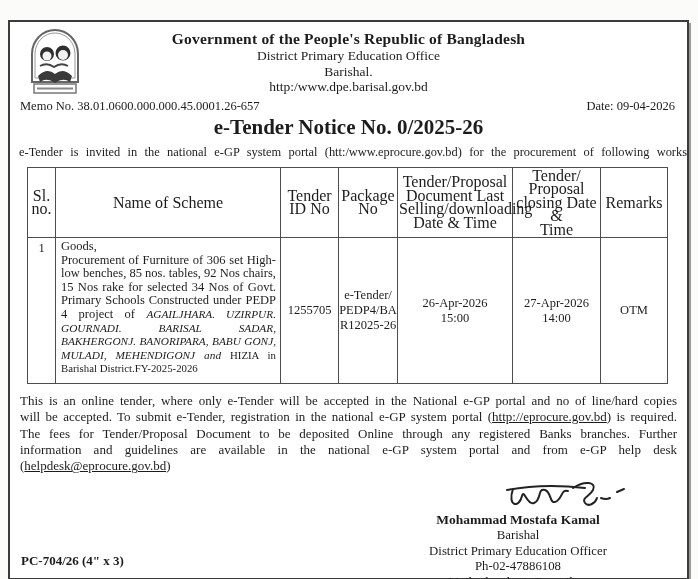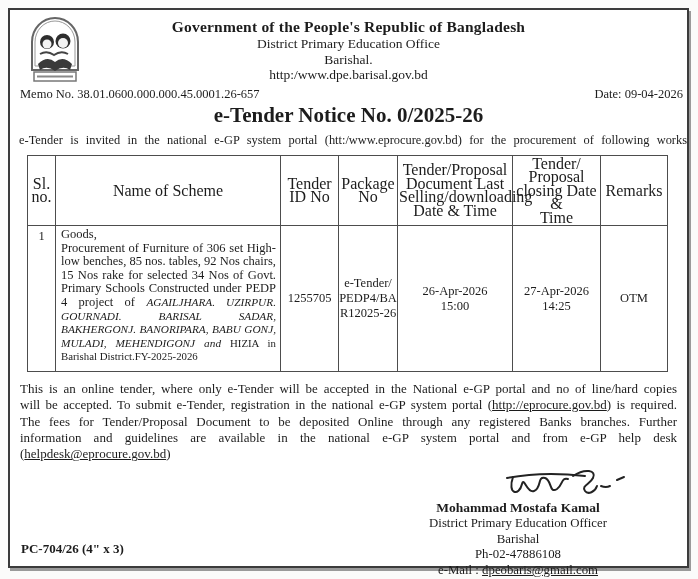--- a/index.html
+++ b/index.html
@@ -1,27 +1,27 @@
 <!DOCTYPE html>
 <html><head>
 <meta charset="utf-8">
 <style>
   * { margin:0; padding:0; box-sizing:border-box; }
   html,body { width:698px; height:579px; background:#fbfbfa; overflow:hidden;
     font-family:"Liberation Serif","DejaVu Serif",serif; color:#1c1c1c; }
-  .doc-frame { position:absolute; left:8px; top:8px; width:681px; height:560px;
+  .doc-frame { position:absolute; left:8px; top:20px; width:681px; height:560px;
     background:#ffffff; border:2px solid #3b3b3b; box-shadow:2px 3px 0 #9a9a9a; }
 
   
   .header { position:relative; text-align:center; padding-top:8px; }
   .logo { position:absolute; left:16px; top:6px; width:58px; height:72px; }
   .gov-line { font-size:15.5px; font-weight:bold; letter-spacing:.2px; }
   .office-line, .city-line, .site-line { font-size:13.5px; line-height:15.5px; }
 
-  .memo-row { display:flex; justify-content:space-between; padding:4px 4px 0 10px; font-size:12.5px; }
+  .memo-row { display:flex; justify-content:space-between; padding:4px 12px 0 10px; font-size:12.5px; }
 
   .notice-title { text-align:center; font-size:21px; font-weight:bold; margin-top:1px; }
 
   .intro { font-size:12.4px; padding:5px 0 0 9px; text-align:justify; text-align-last:justify; }
 
   
   table.tender { border-collapse:collapse; margin:7px 0 0 17px; width:640px; table-layout:fixed; }
   table.tender th, table.tender td { border:1px solid #4d4d4d; }
   table.tender th { font-weight:normal; font-size:16px; line-height:13.5px;
     white-space:pre-line; text-align:center; vertical-align:middle; height:52px; padding:1px; }
@@ -120,42 +120,42 @@
         <td class="scheme-cell">
           <span class="scheme-cat">Goods,</span><span>Procurement of Furniture of 306 set High-low benches, 85 nos. tables, 92 Nos chairs, 15 Nos rake for selected 34 Nos of Govt. Primary Schools Constructed under PEDP 4 project of </span><span class="scheme-loc">AGAILJHARA. UZIRPUR. GOURNADI. BARISAL SADAR, BAKHERGONJ. BANORIPARA, BABU GONJ, MULADI, MEHENDIGONJ and </span><span class="scheme-tail">HIZIA in Barishal District.FY-2025-2026</span>
         </td>
         <td class="center-cell">1255705</td>
         <td class="center-cell">e-Tender/
 PEDP4/BA
 R12025-26</td>
         <td class="center-cell">26-Apr-2026
 15:00</td>
         <td class="center-cell">27-Apr-2026
-14:25</td>
+14:00</td>
         <td class="center-cell">OTM</td>
       </tr>
     </tbody>
   </table>
 
   <p class="conditions"><span>This is an online tender, where only e-Tender will be accepted in the National e-GP portal and no of line/hard copies will be accepted. To submit e-Tender, registration in the national e-GP system portal (</span><span class="doc-link">http://eprocure.gov.bd</span><span>) is required. The fees for Tender/Proposal Document to be deposited Online through any registered Banks branches. Further information and guidelines are available in the national e-GP system portal and from e-GP help desk (</span><span class="doc-link">helpdesk@eprocure.gov.bd</span><span>)</span></p>
 
   <div class="sign-block">
     <div class="sign-scribble">
       <svg width="140" height="38" viewBox="0 0 140 38">
         <g fill="none" stroke="#222" stroke-width="2" stroke-linecap="round">
           <path d="M14 14 Q50 7 92 12"></path>
           <path d="M20 13 C14 30 26 33 29 20 C31 12 34 30 41 27 C49 24 44 12 52 14 C59 16 56 30 64 25 C70 21 68 13 75 15"></path>
           <path d="M80 12 C92 4 104 6 100 14 C97 20 88 22 92 27 C95 31 102 28 104 22"></path>
           <path d="M108 22 q5 2 9 0"></path>
           <path d="M124 16 l7 -3"></path>
         </g>
       </svg>
     </div>
     <div class="sign-name">Mohammad Mostafa Kamal</div>
+    <div class="sign-line">Barishal</div>
     <div class="sign-line">District Primary Education Officer</div>
-    <div class="sign-line">Barishal</div>
     <div class="sign-line">Ph-02-47886108</div>
     <div class="sign-line"><span>e-Mail : </span><span class="doc-link">dpeobaris@gmail.com</span></div>
   </div>
 
   <div class="press-code">PC-704/26 (4" x 3)</div>
 
 </div>
 
 </body></html>

